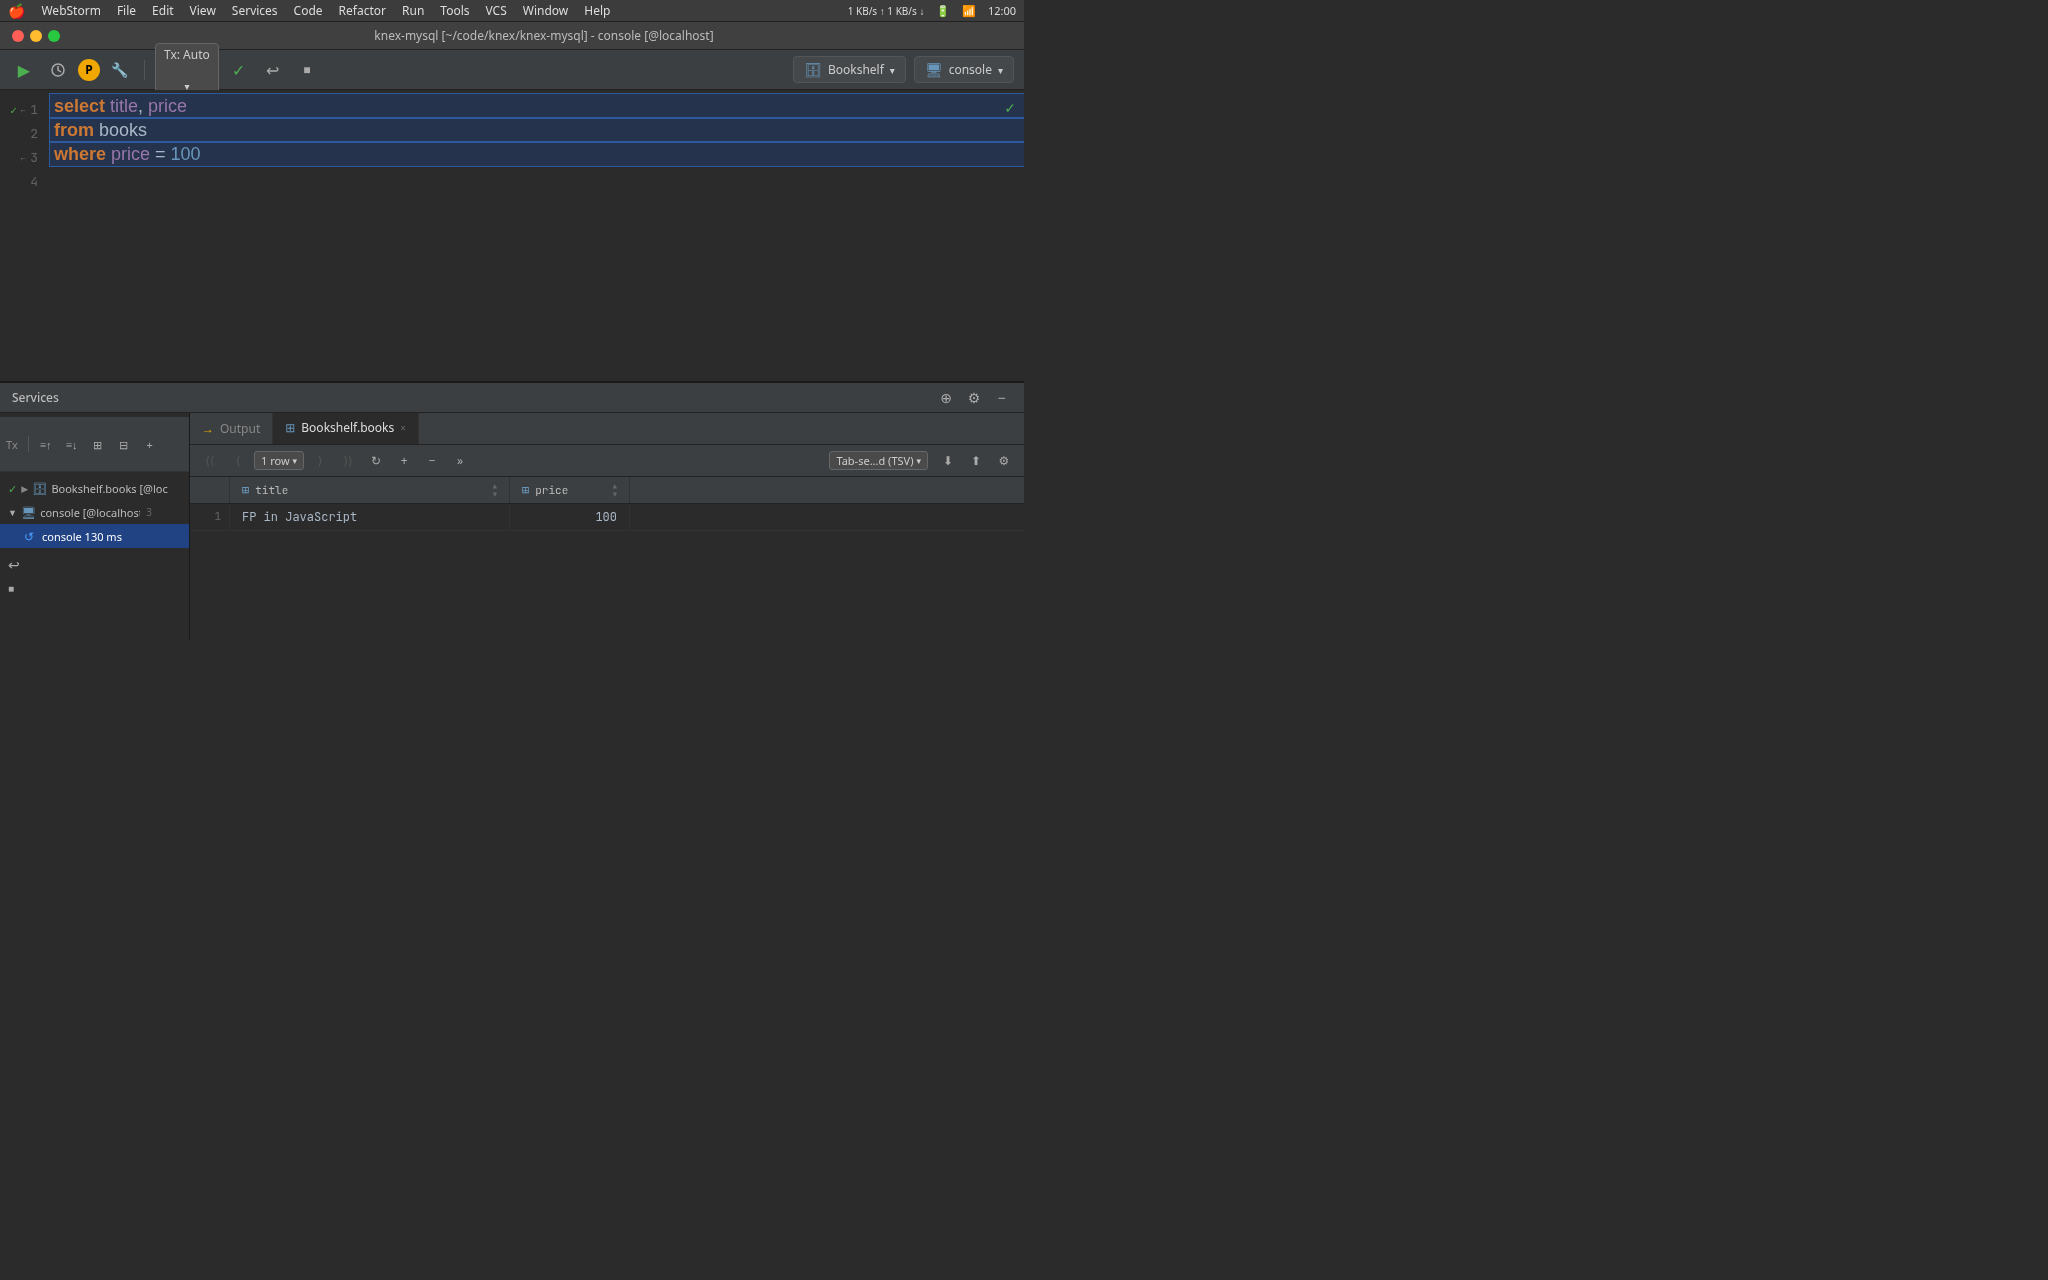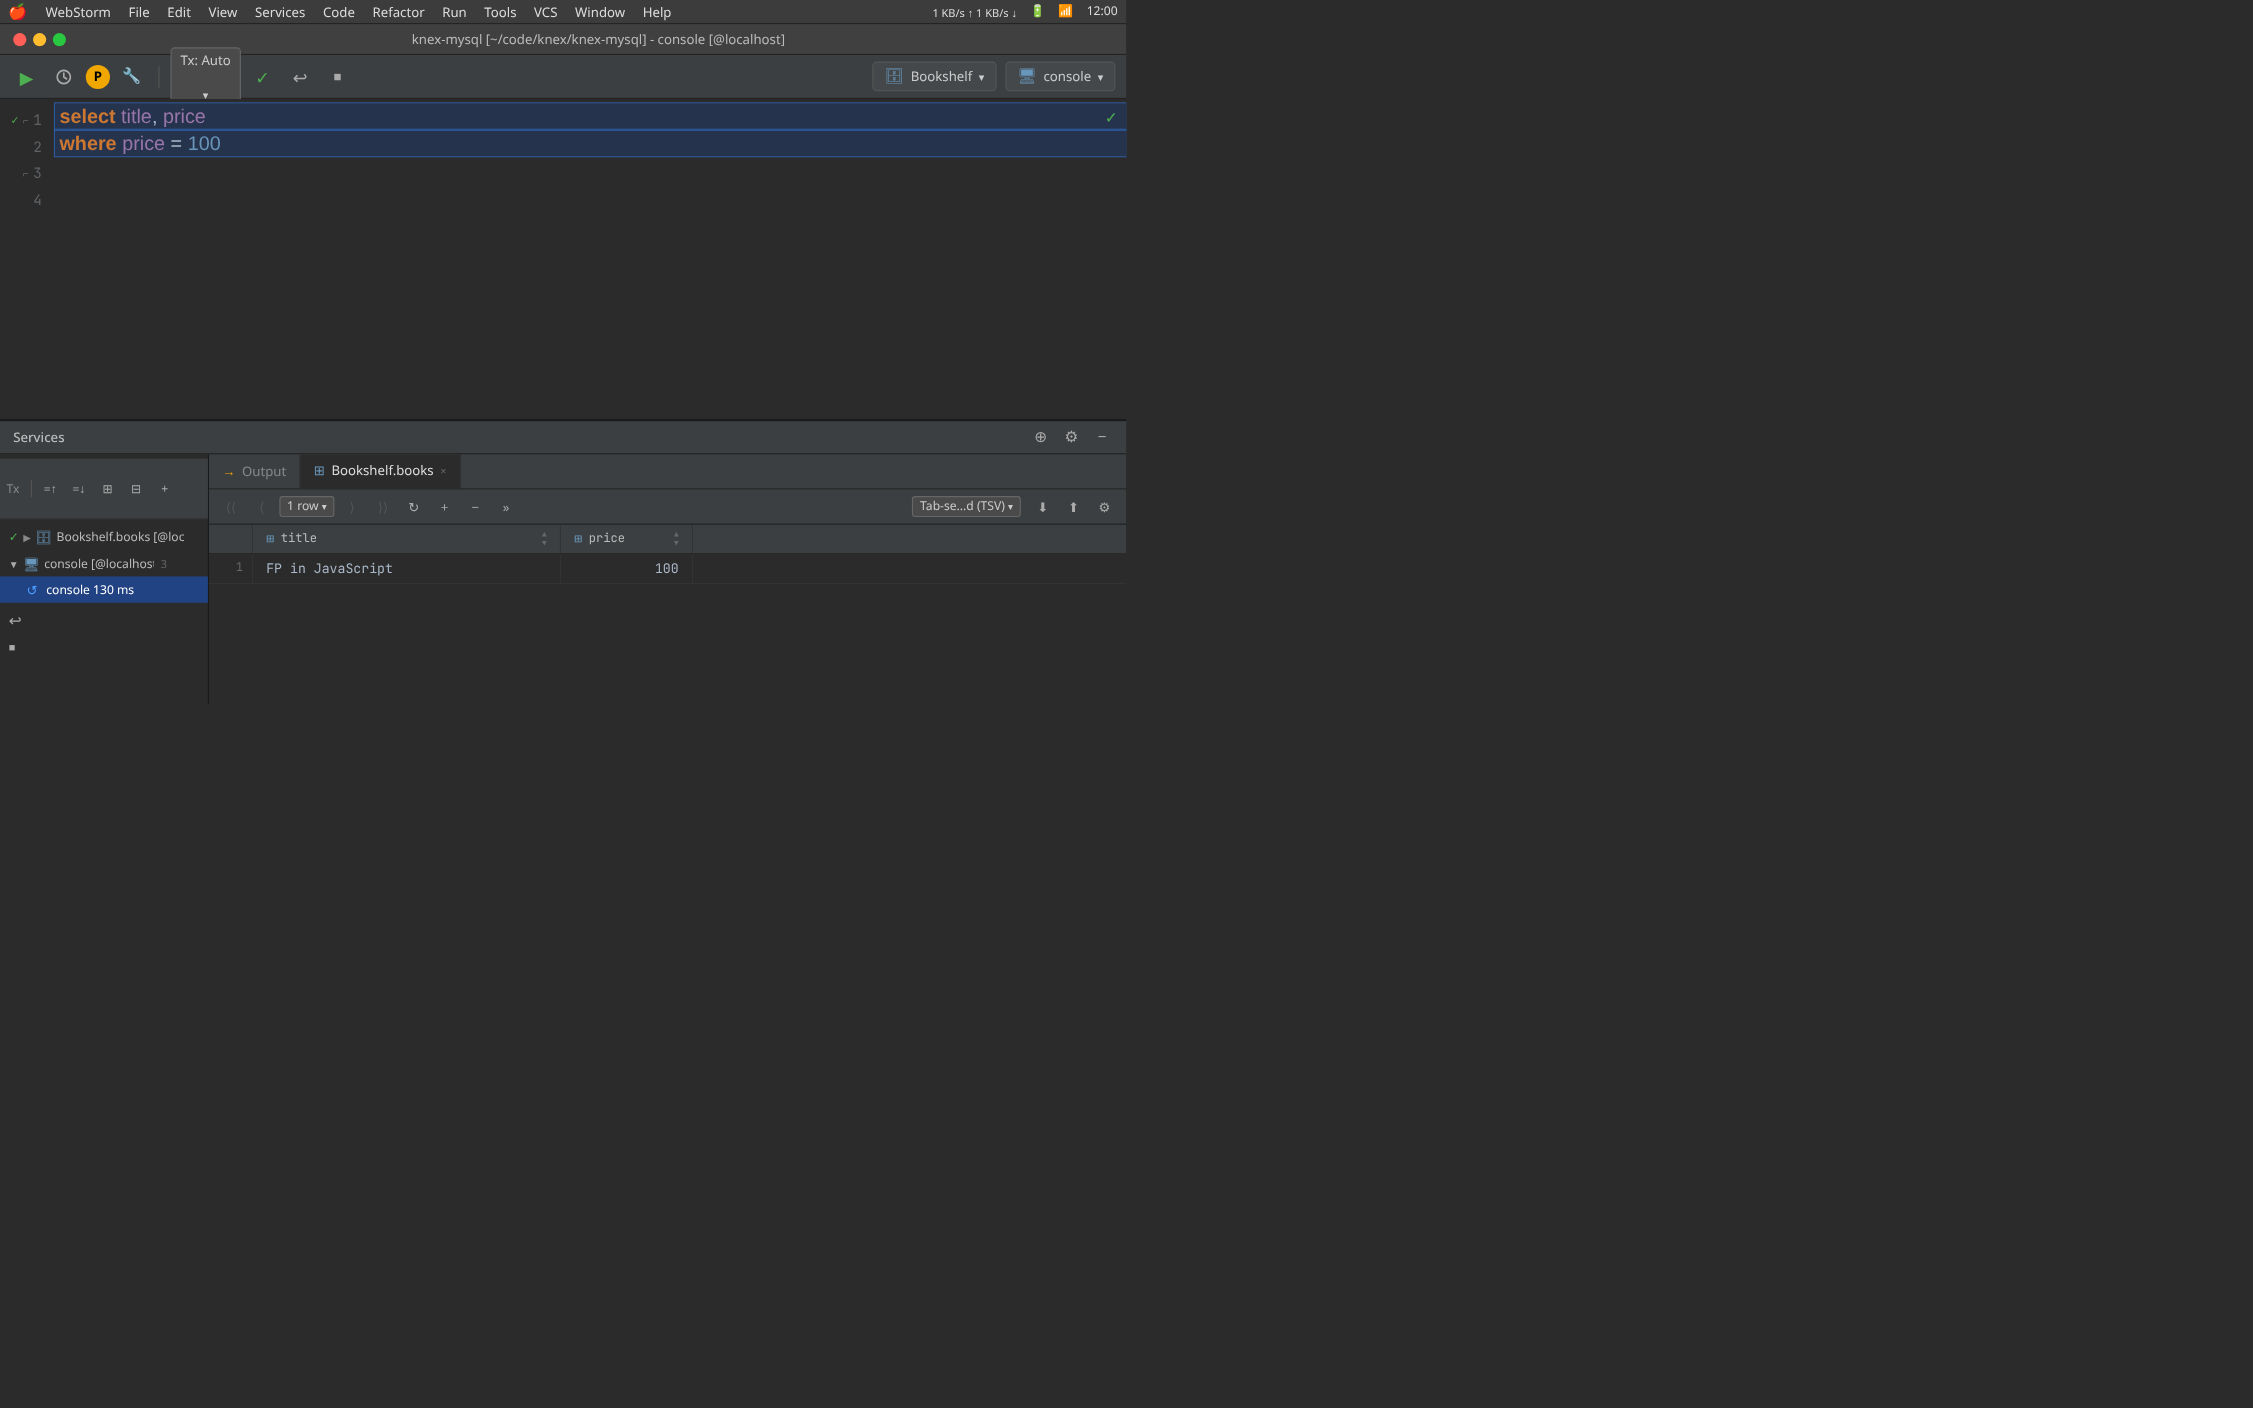--- a/index.html
+++ b/index.html
@@ -484,20 +484,23 @@
     <div class="line-number-row">
       <span style="width:20px; display:inline-block;"></span>
       <span>4</span>
     </div>
   </div>
   <div class="code-area">
     <div class="code-line selected">
       <span class="kw-select">select</span><span> </span><span class="col-name">title</span><span>, </span><span class="col-name">price</span>
     </div>
     <div class="code-line selected">
+      <span class="kw-from">from</span><span class="tbl-name"> books</span>
+    </div>
+    <div class="code-line selected">
       <span class="kw-where">where</span><span> </span><span class="col-name">price</span><span> = </span><span class="num-val">100</span>
     </div>
     <div class="code-line"></div>
   </div>
   <div class="editor-check-right">✓</div>
 </div>
 
 <div class="services-panel">
   <div class="services-header">
     <span class="services-title">Services</span>

